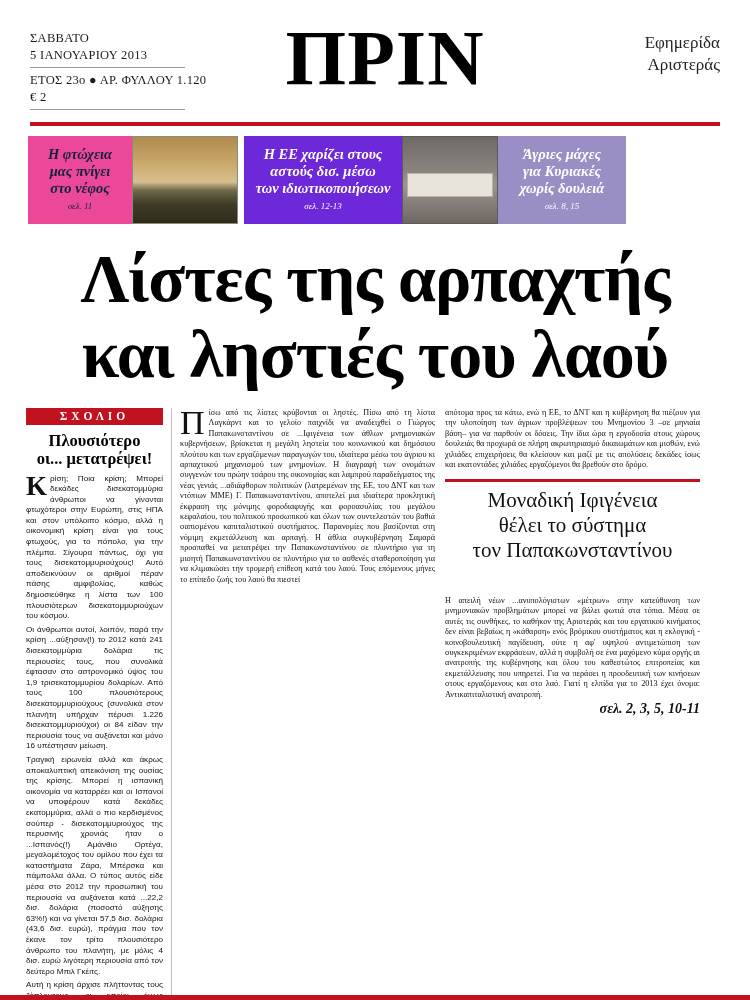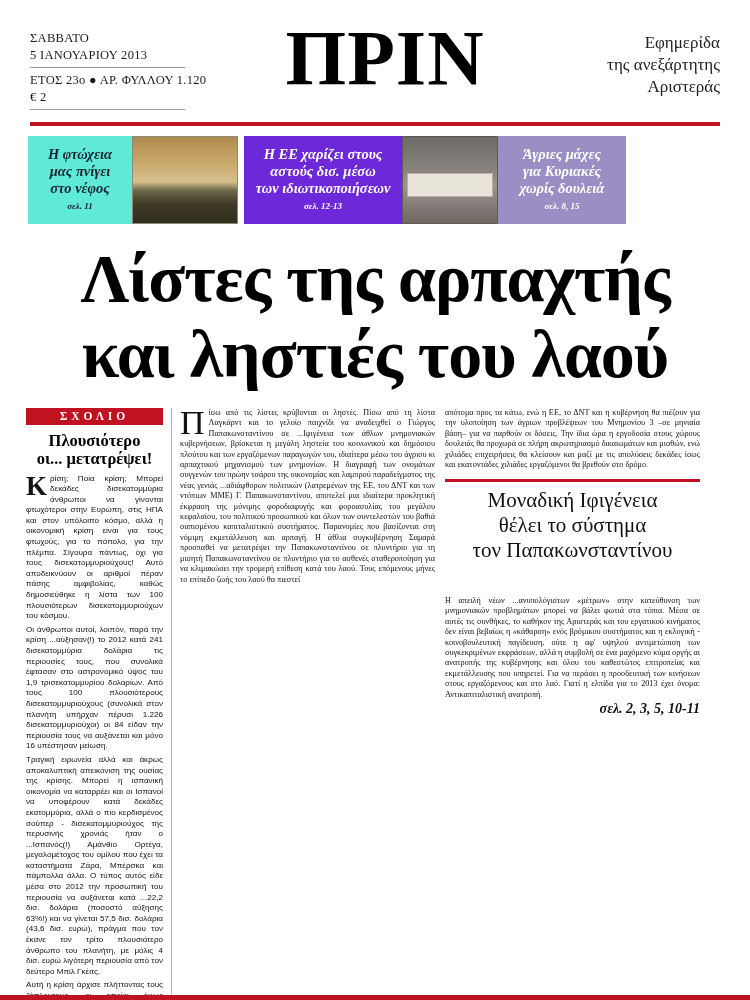--- a/index.html
+++ b/index.html
@@ -60,23 +60,23 @@
     display: flex; flex-direction: column; justify-content: center;
     padding: 4px 8px;
     font-family: "Liberation Serif", serif;
     font-style: italic; font-weight: bold;
     color: #ffffff;
     text-align: center;
     line-height: 17px;
     font-size: 14.5px;
   }
   .tz-box.dark { color:#14233a; }
-  .tz-box .pg { font-size: 9px; font-style: italic; font-weight: bold; margin-top: 1px; }
-
-  .t1 { background:#5eead4; width: 104px; }
+  .tz-box .pg { font-size: 9px; font-style: italic; font-weight: normal; margin-top: 1px; }
+
+  .t1 { background:#ec4899; width: 104px; }
   .t1ph {
     width: 106px;
     background: linear-gradient(180deg,#b08a4e 0%, #c9a86a 30%, #d7c08f 52%, #6e6a4a 62%, #3f3b27 78%, #2f2c1c 100%);
     border:1px solid #8a8a78;
   }
   .t2 { background:#6d28d9; width: 158px; }
   .t2ph {
     width: 96px;
     background:
       linear-gradient(180deg,#6f6a66 0%, #8a8480 40%, #9b9490 55%, #6e6762 100%);
@@ -161,21 +161,20 @@
       <div class="rule"></div>
       <div class="ln">ΕΤΟΣ 23ο  ●  ΑΡ. ΦΥΛΛΟΥ 1.120</div>
       <div class="ln">€ 2</div>
       <div class="rule"></div>
     </div>
     <div class="mh-mid">
       <div class="logo">ΠΡΙΝ</div>
     </div>
     <div class="mh-right">
       <div class="ln">Εφημερίδα</div>
-      <div class="ln">της ανεξάρτητης</div>
       <div class="ln">Αριστεράς</div>
     </div>
   </div>
   <div class="red-rule"></div>
 
   <div class="teasers">
     <div class="tz">
       <div class="tz-box dark t1">
         <div>Η φτώχεια</div>
         <div>μας πνίγει</div>

